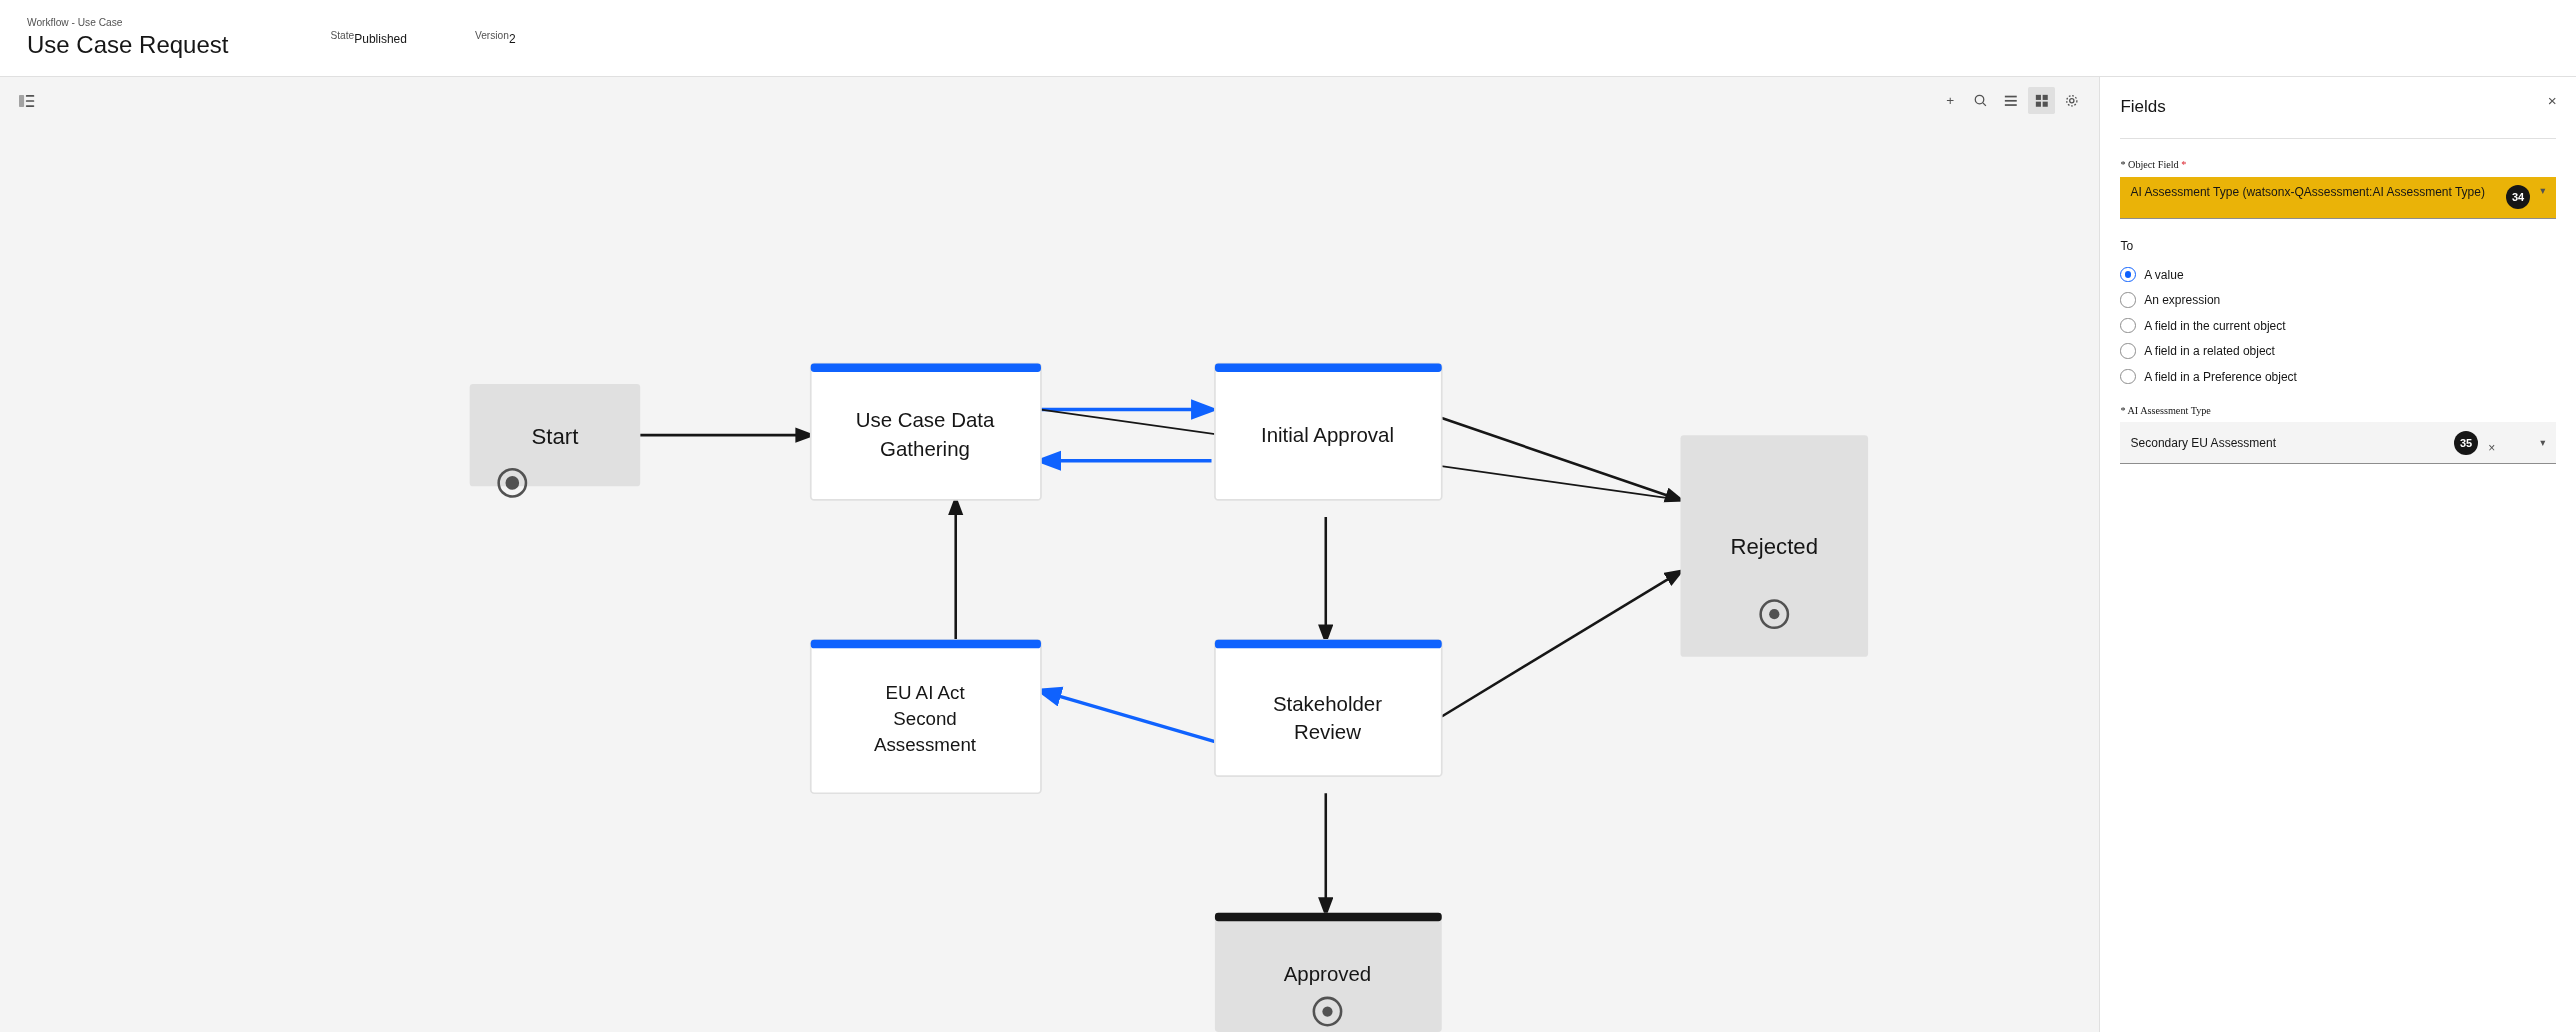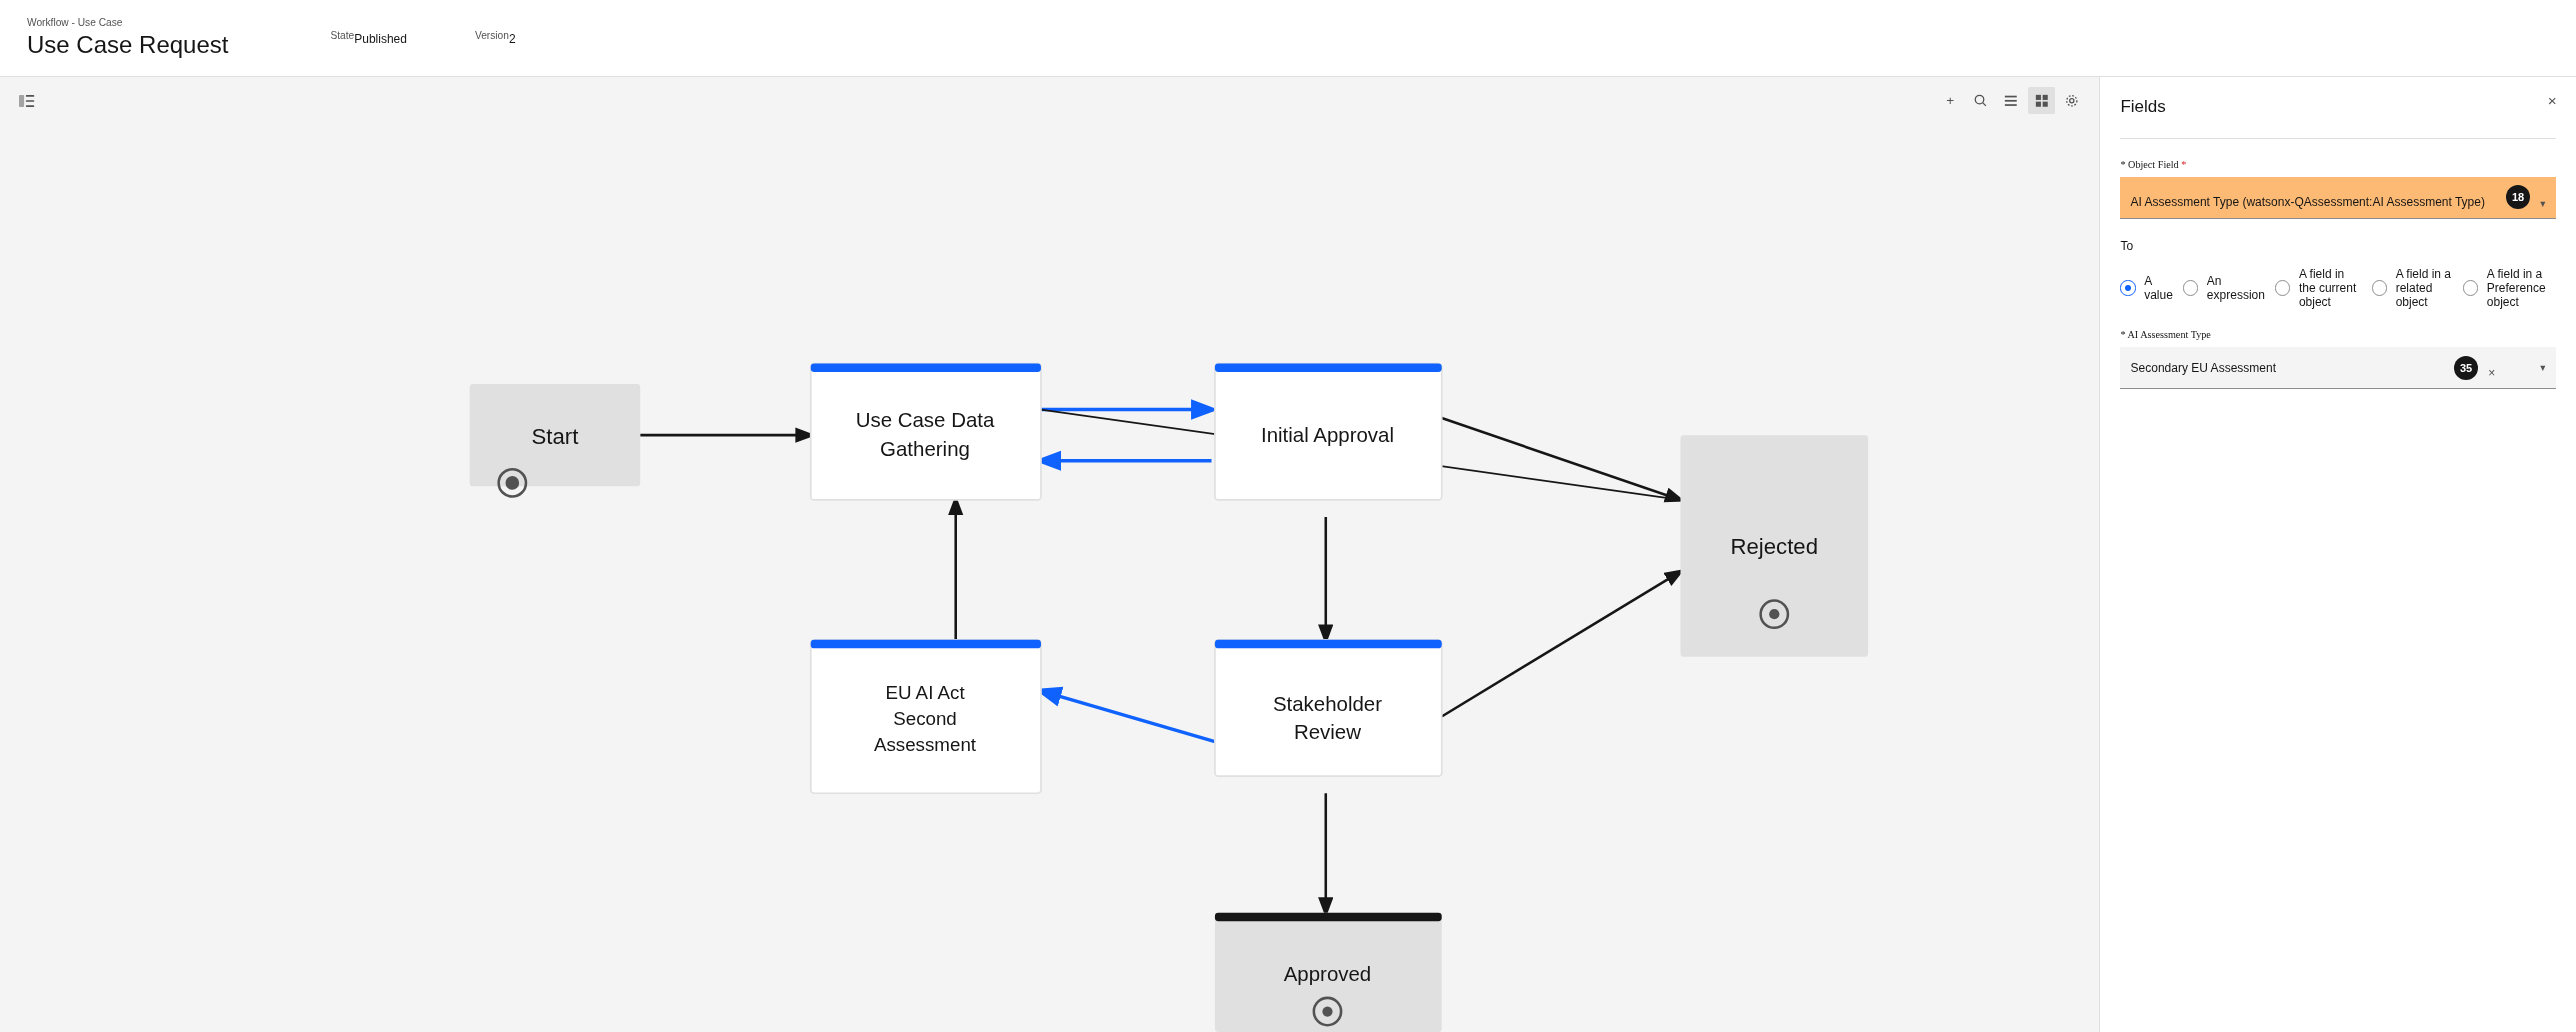--- a/index.html
+++ b/index.html
@@ -130,24 +130,24 @@
     .field-label {
       font-size: 10.2px;
       color: #161616;
       margin-bottom: 6.8px;
       font-family: Liberation Serif, serif;
     }
     .field-label .required { color: #da1e28; }
 
     .dropdown-field {
       display: flex;
-      align-items: flex-end;
+      align-items: flex-start;
       border: none;
       border-bottom: 0.9px solid #8d8d8d;
-      background: #fdba74;
+      background: #eab308;
       padding: 8.5px 10.2px;
       cursor: pointer;
       width: 100%;
       position: relative;
       margin-bottom: 20.4px;
     }
     .dropdown-field-text {
       flex: 1;
       font-size: 12px;
       color: #161616;
@@ -175,21 +175,21 @@
 
     .section-label {
       font-size: 12px;
       color: #161616;
       font-weight: 400;
       margin-bottom: 13.6px;
     }
 
     .radio-group {
       display: flex;
-      flex-direction: row;
+      flex-direction: column;
       gap: 10.2px;
       margin-bottom: 20.4px;
     }
 
     .radio-item {
       display: flex;
       align-items: center;
       gap: 8.5px;
       cursor: pointer;
     }
@@ -390,21 +390,21 @@
     <button class="panel-close">×</button>
     <h2 class="panel-title">Fields</h2>
     <hr class="panel-divider">
 
     <div class="field-label">
       <span>* Object Field</span>
       <span class="required"> *</span>
     </div>
     <button class="dropdown-field">
       <span class="dropdown-field-text">AI Assessment Type (watsonx-QAssessment:AI Assessment Type)</span>
-      <span class="dropdown-badge">18</span>
+      <span class="dropdown-badge">34</span>
       <span class="dropdown-chevron">▾</span>
     </button>
 
     <div class="section-label">To</div>
     <div class="radio-group">
 
       <label class="radio-item">
         <div class="radio-circle selected">
         </div>
         <span class="radio-label">A value</span>

